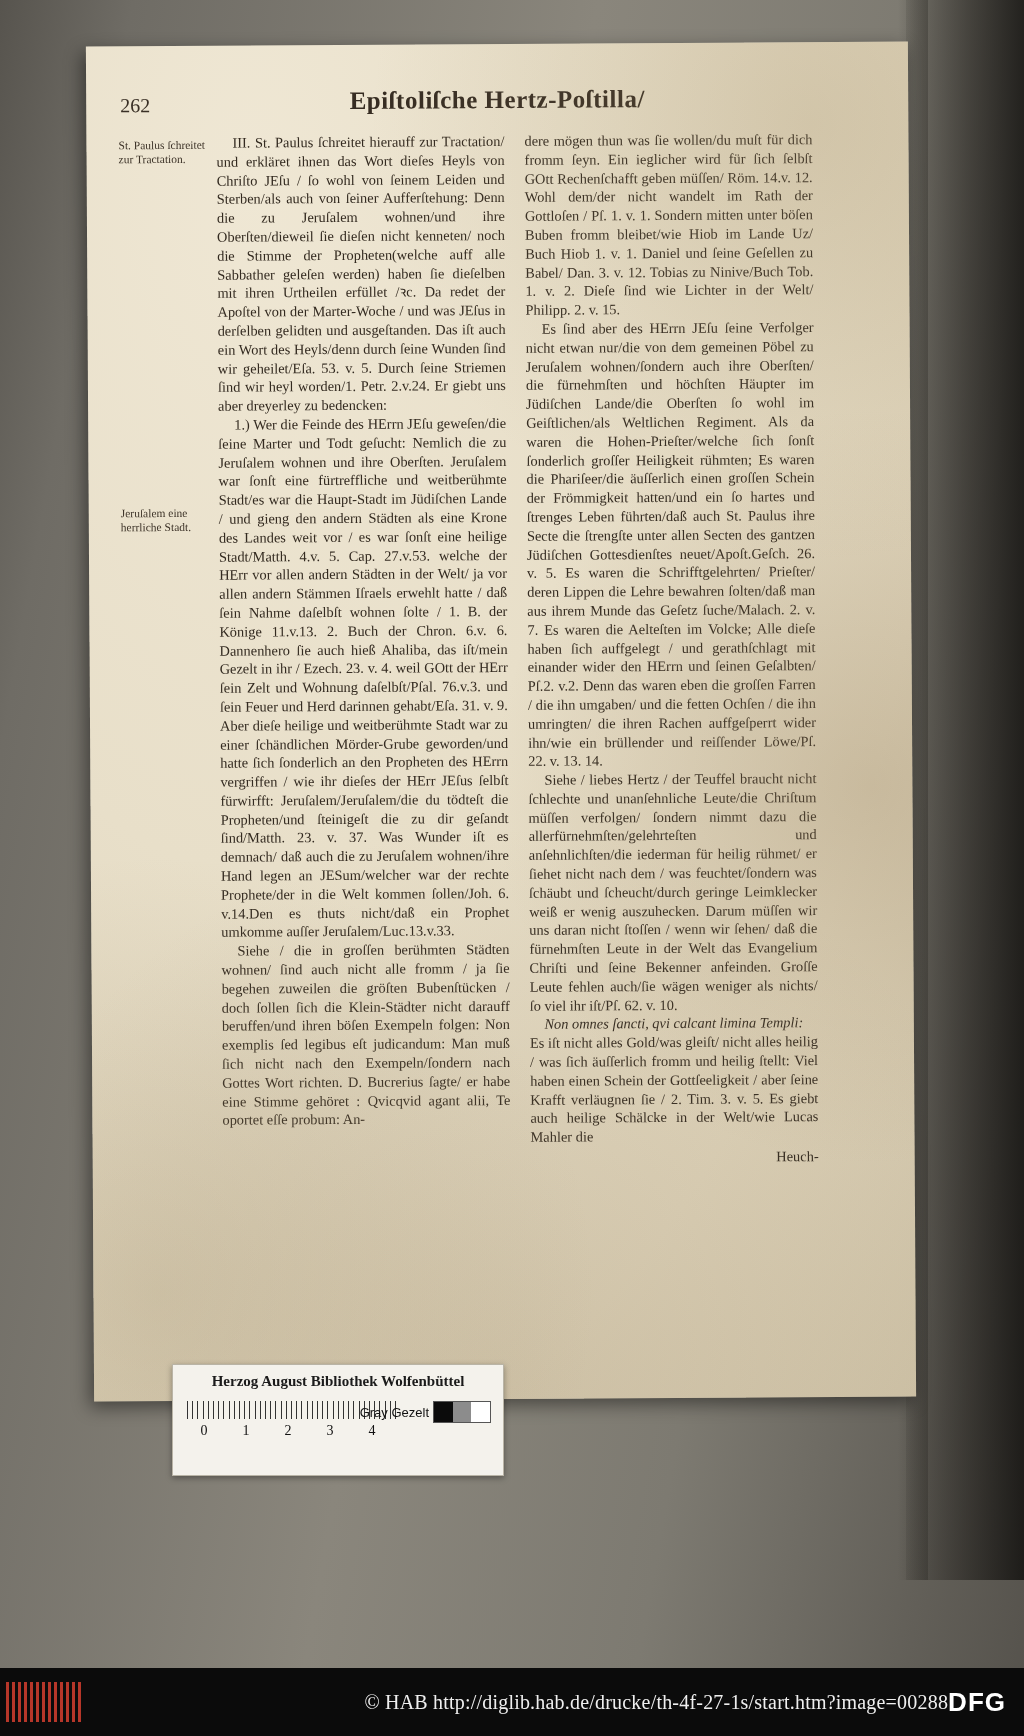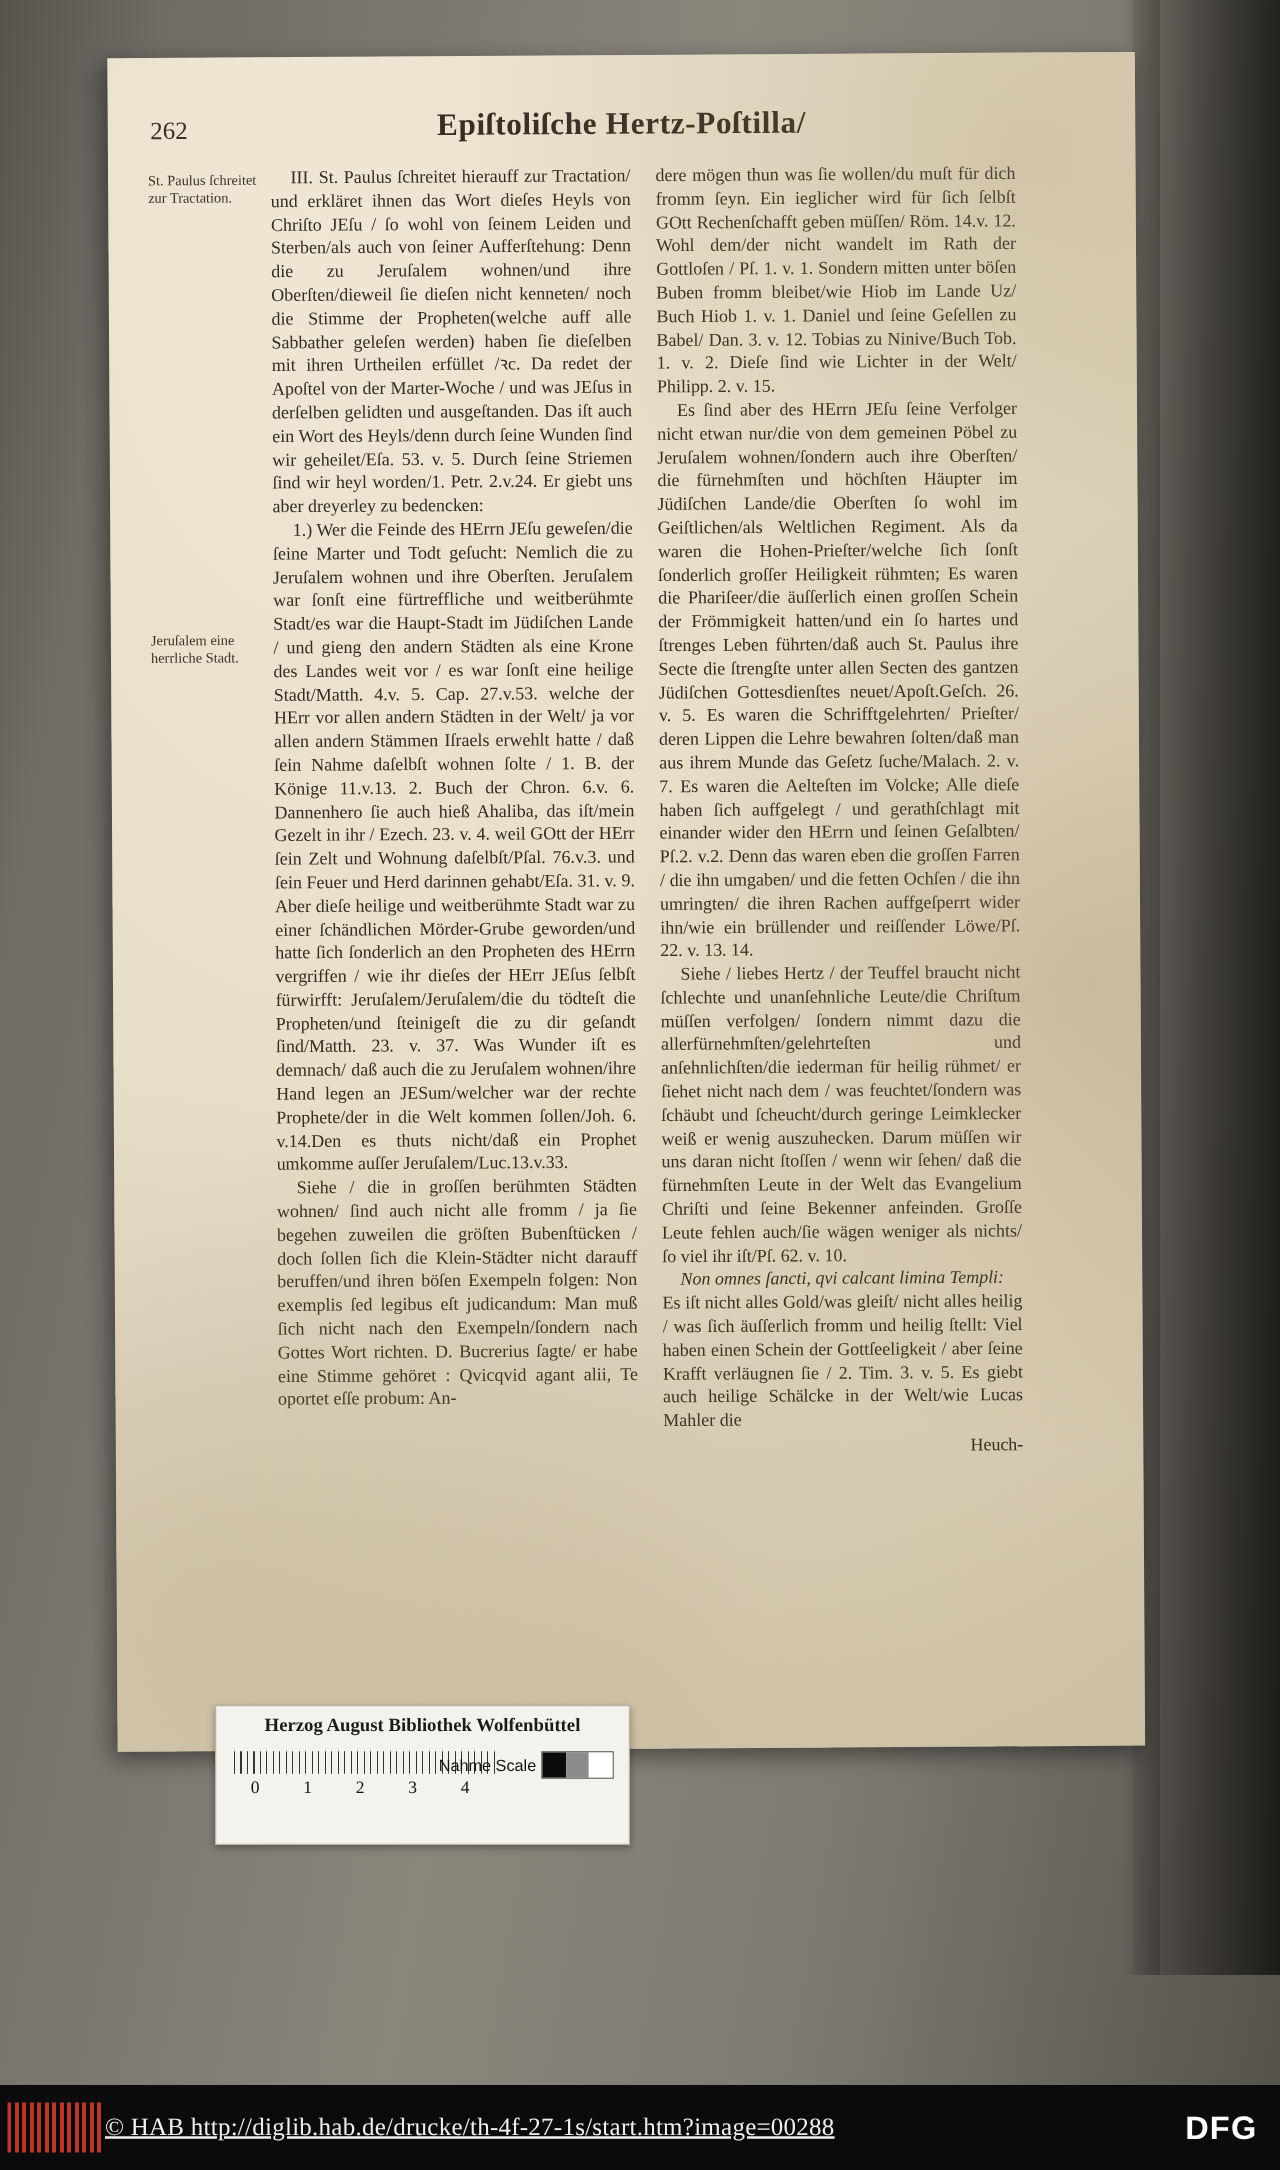--- a/index.html
+++ b/index.html
@@ -213,24 +213,23 @@
     height: 40px;
     margin-left: 6px;
     background:
       repeating-linear-gradient(90deg, #c0392b 0px, #c0392b 3px, #0b0b0b 3px, #0b0b0b 6px);
     opacity: 0.95;
   }
   .footer-text {
     flex: 1;
     color: #efefef;
     font-size: 20px;
-    text-align: left;
+    text-align: right;
     font-family: "Liberation Serif", serif;
     letter-spacing: 0.2px;
-    text-decoration: underline;
   }
   .footer-dfg {
     color: #ffffff;
     font-size: 26px;
     font-weight: bold;
     font-family: "Liberation Sans", sans-serif;
     margin-right: 18px;
     letter-spacing: 1px;
   }
 
@@ -288,21 +287,21 @@
 <div class="colorcard">
   <div class="cc-title">Herzog August Bibliothek Wolfenbüttel</div>
   <div class="cc-rule"></div>
   <div class="cc-rule-labels">
     <span>0</span>
     <span>1</span>
     <span>2</span>
     <span>3</span>
     <span>4</span>
   </div>
-  <div class="cc-gray-label">Nahme Scale</div>
+  <div class="cc-gray-label">Gray Gezelt</div>
   <div class="cc-gray-swatches">
     <i style="background:#0b0b0b"></i>
     <i style="background:#8c8c8c"></i>
     <i style="background:#ffffff"></i>
   </div>
 </div>
 
 <div class="footer">
   <div class="footer-barcode"></div>
   <div class="footer-text">© HAB http://diglib.hab.de/drucke/th-4f-27-1s/start.htm?image=00288</div>

